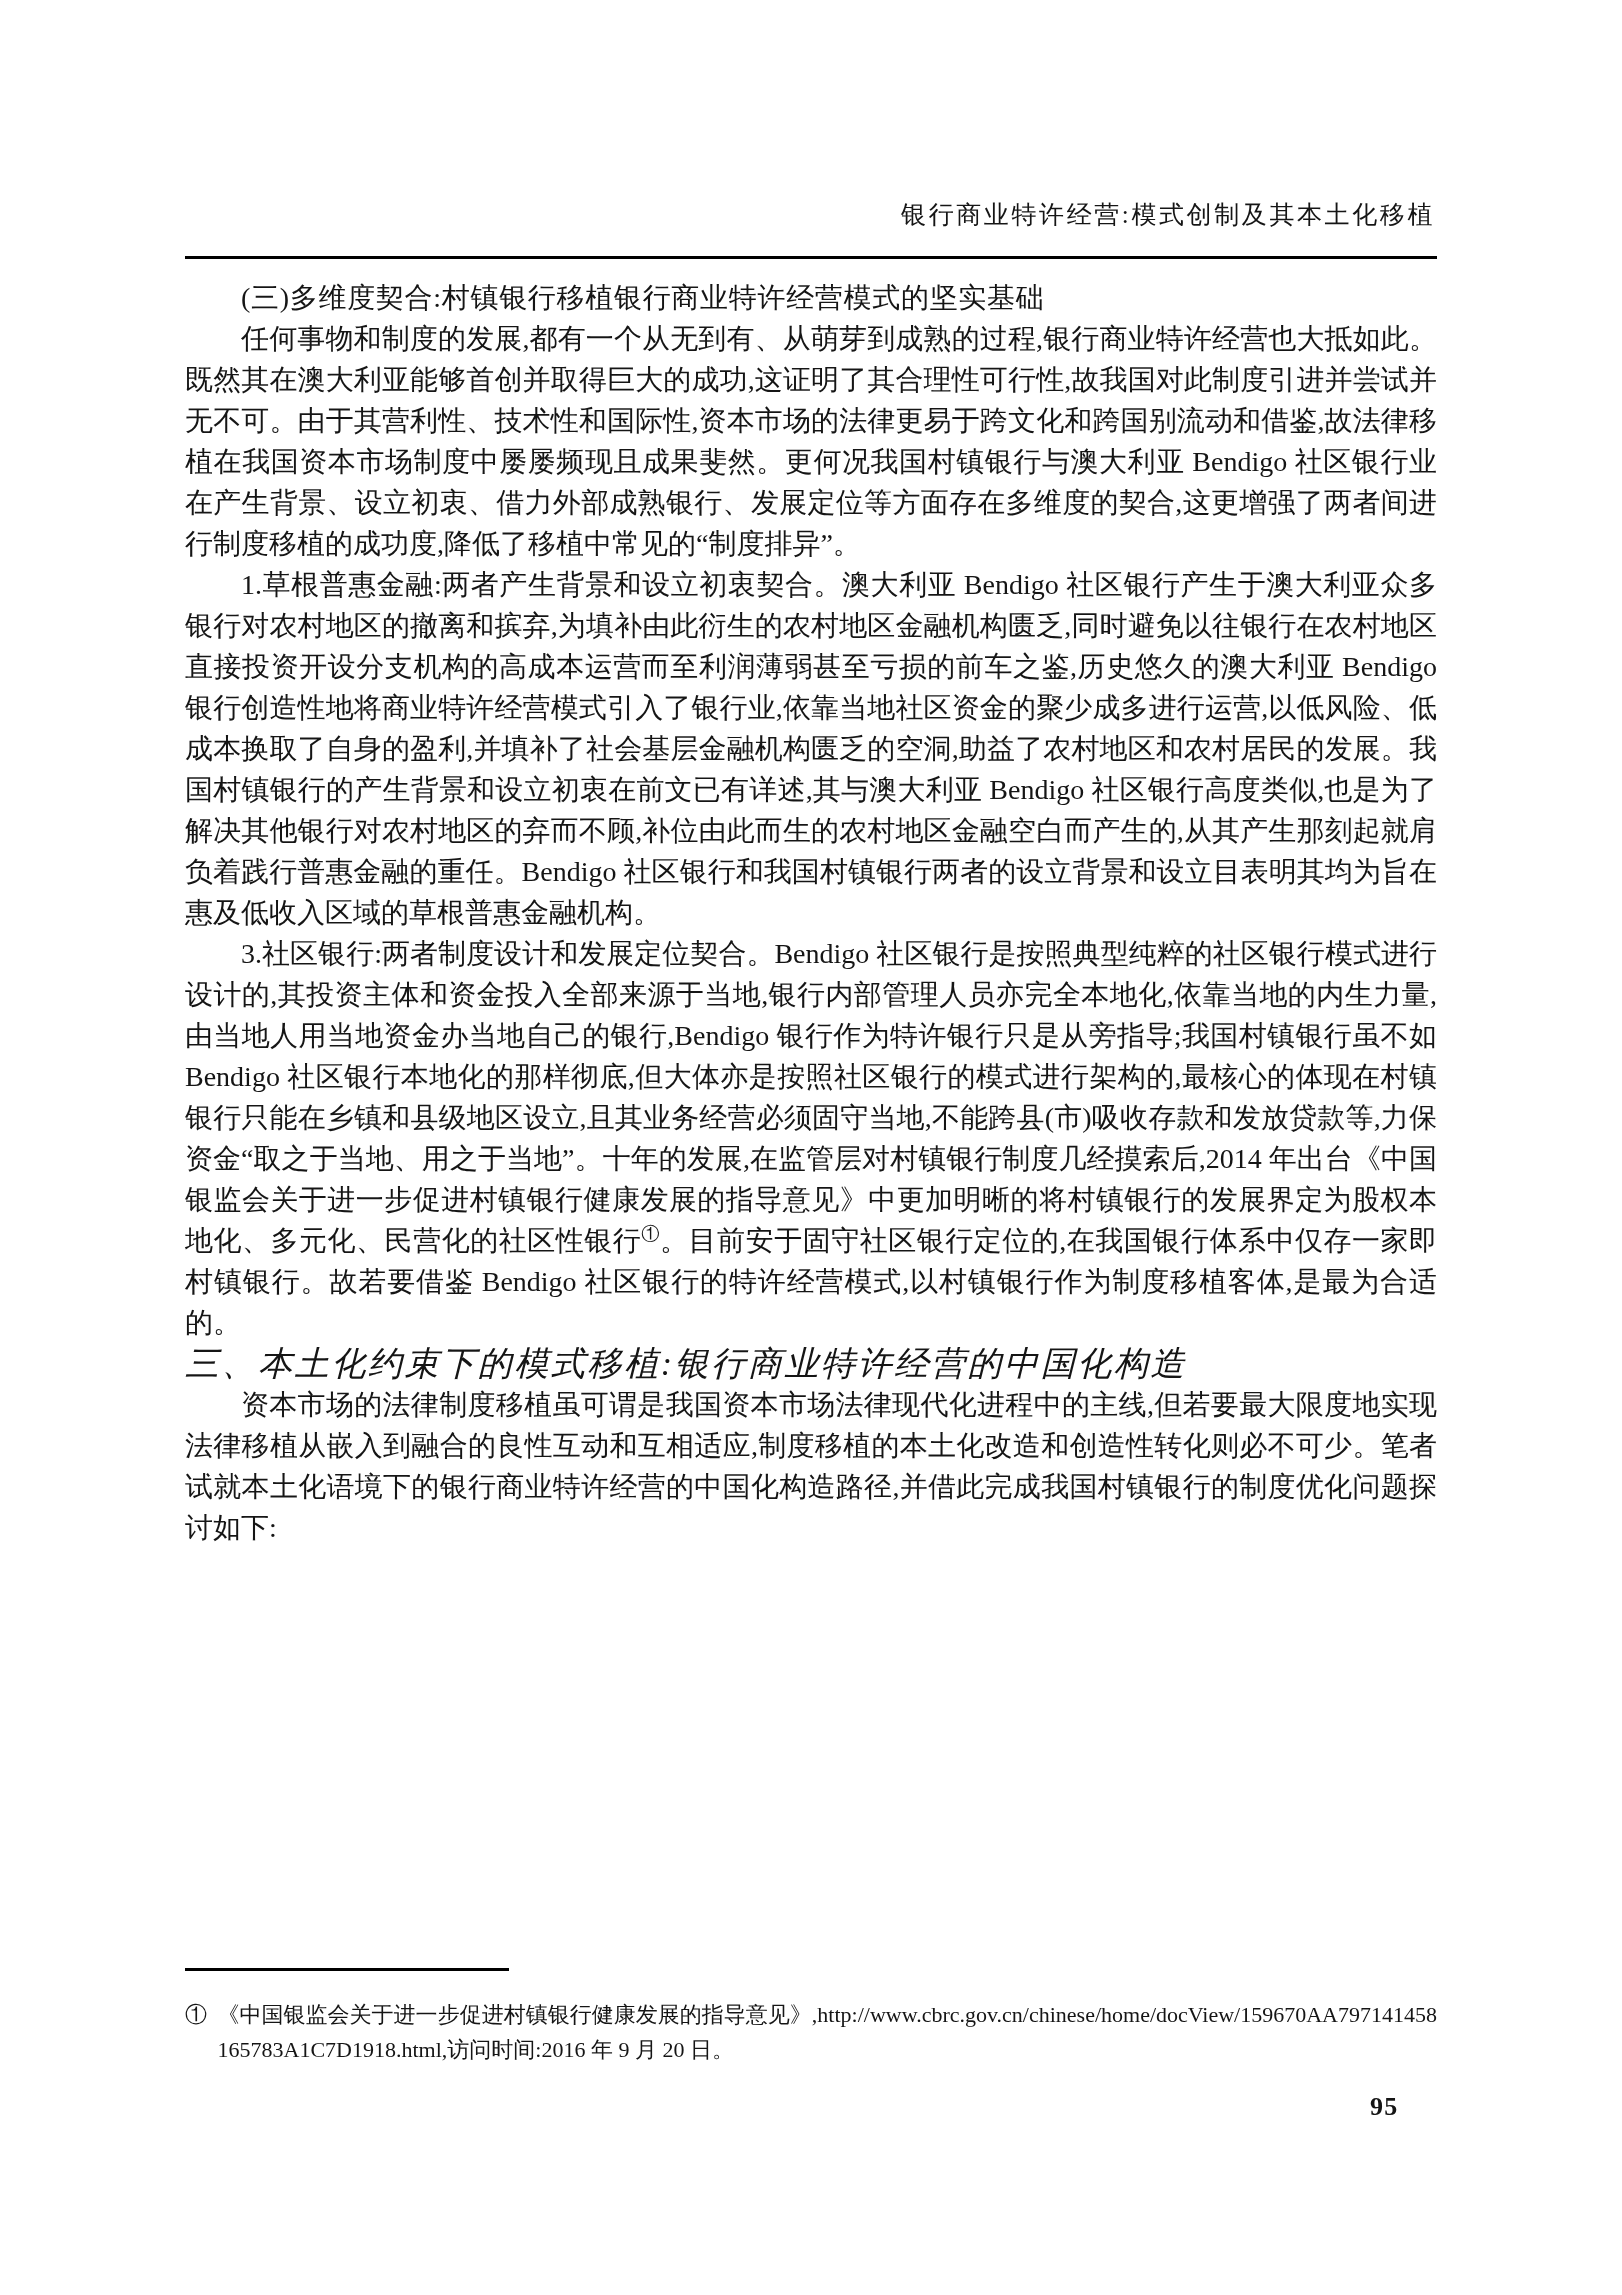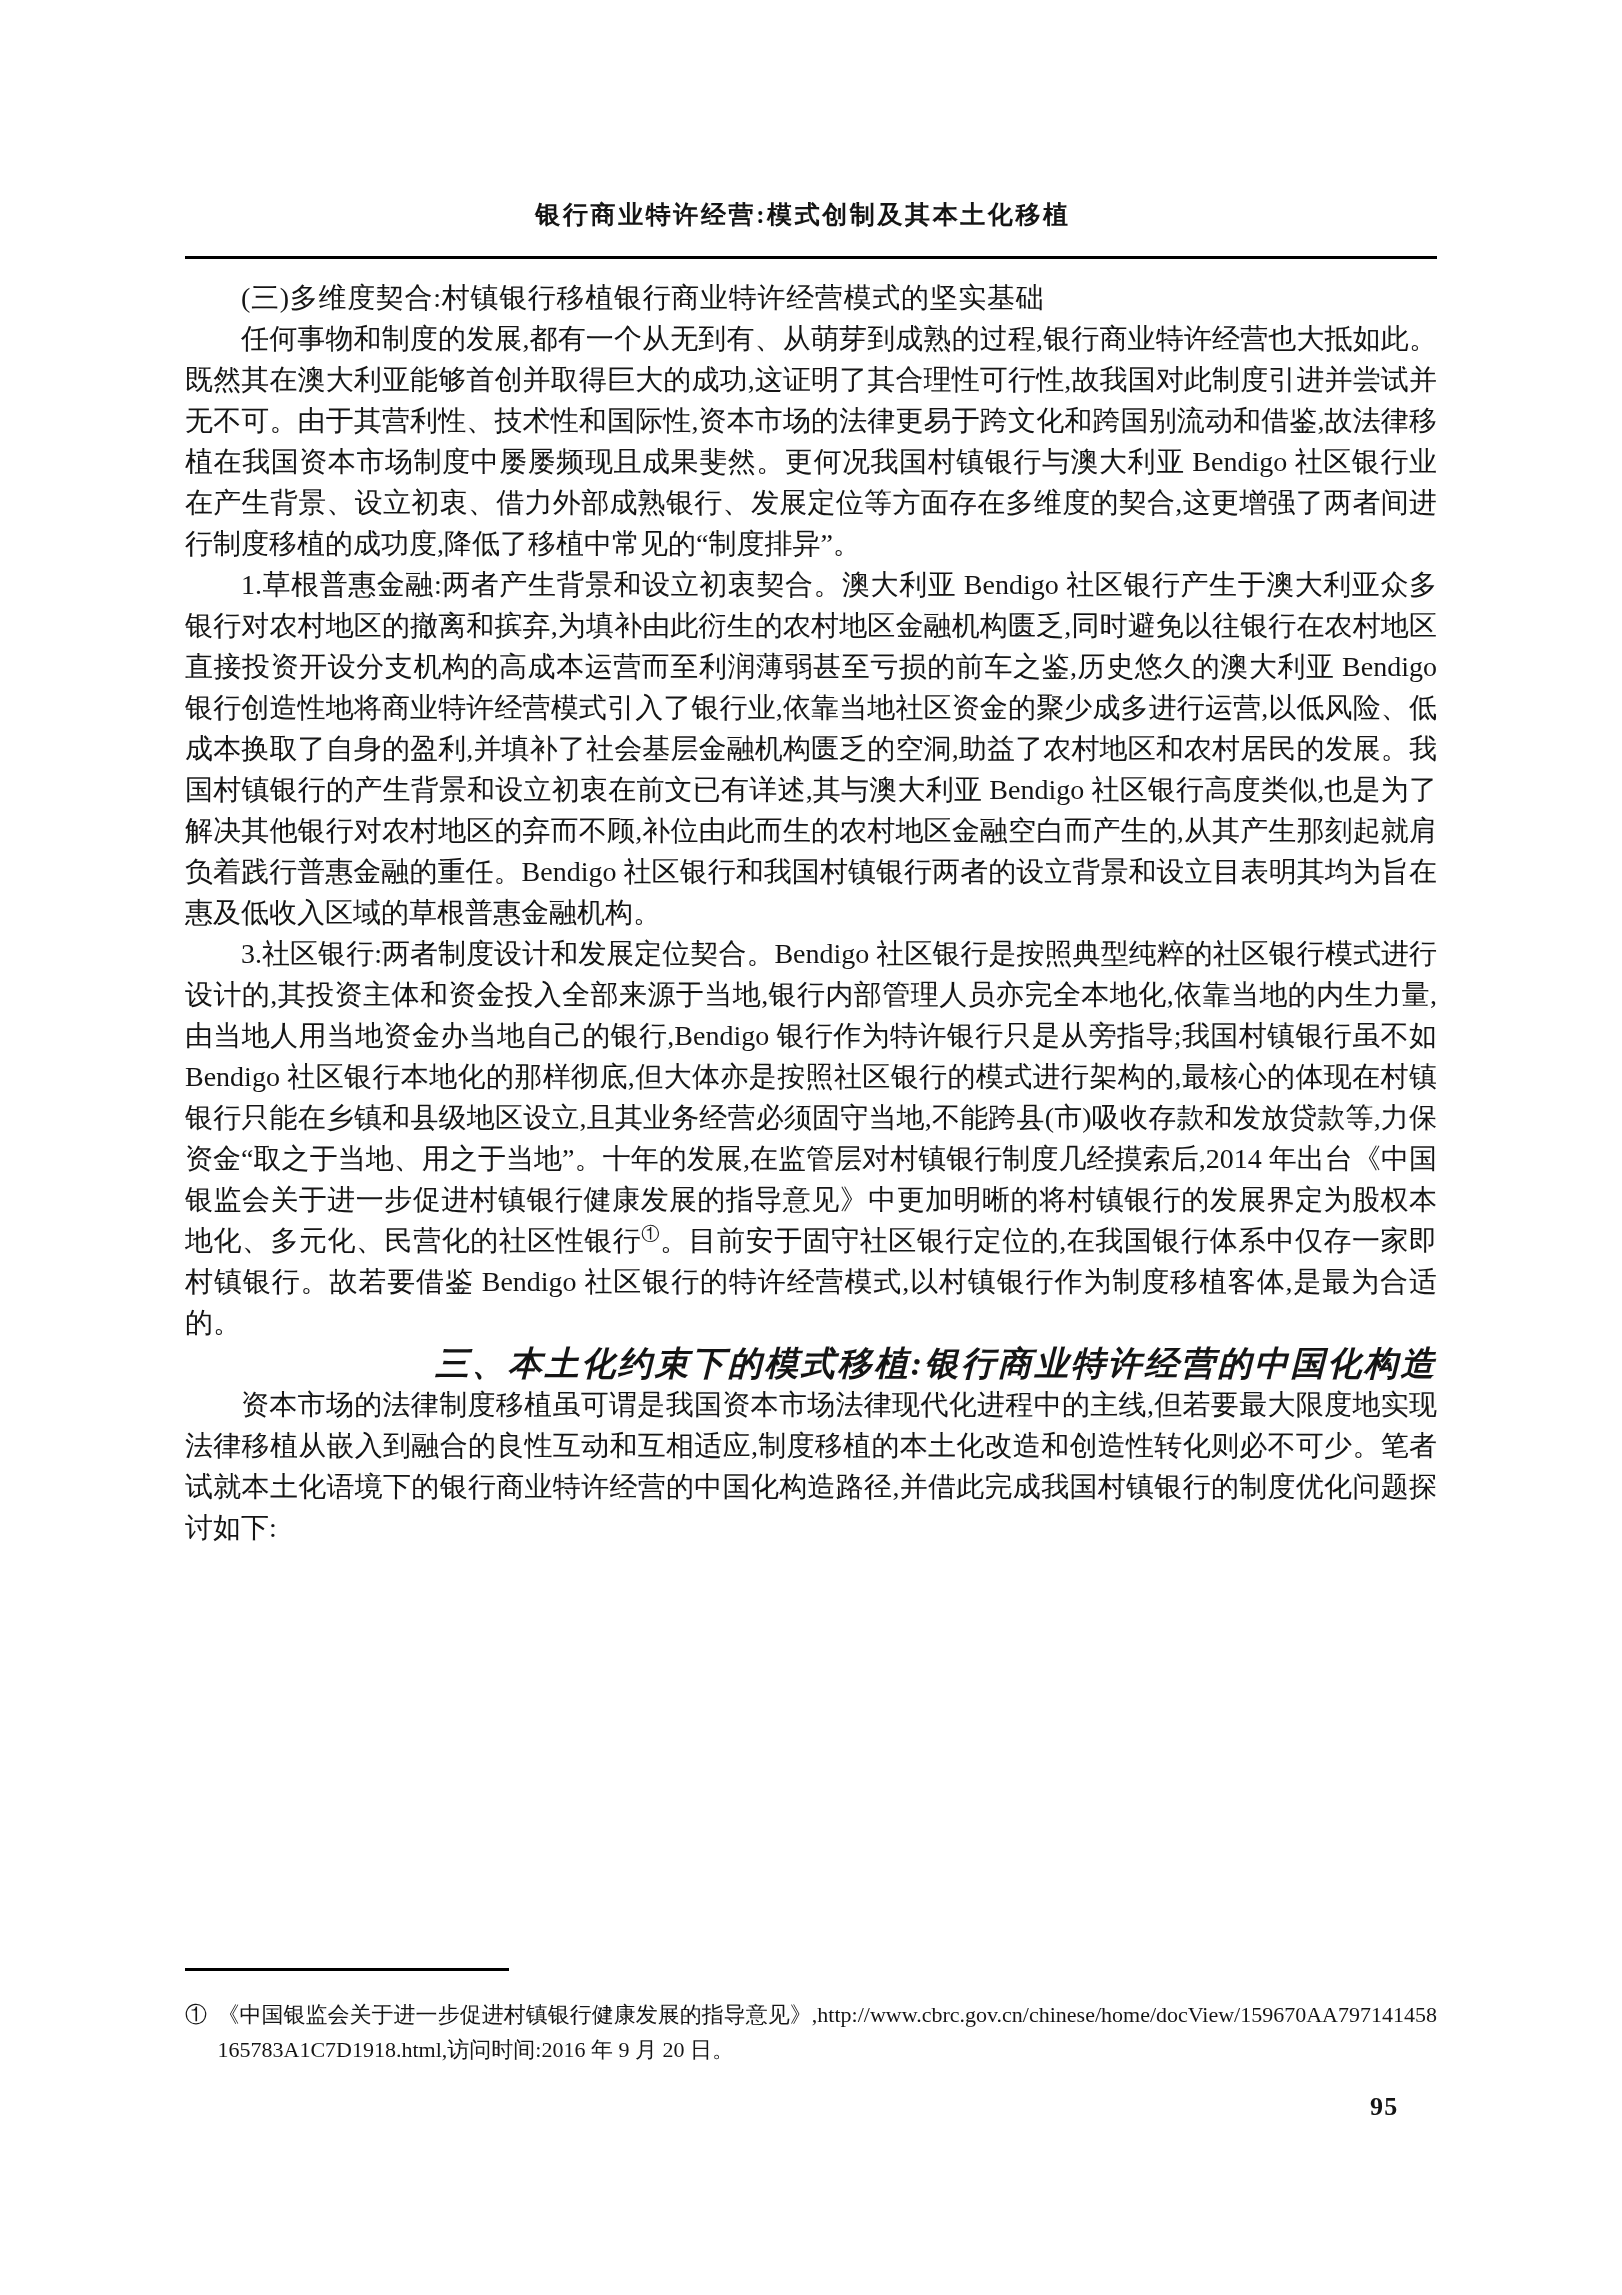--- a/index.html
+++ b/index.html
@@ -9,26 +9,26 @@
     height: 2295px;
     margin: 0 auto;
     background: #ffffff;
     font-family: "Liberation Serif", "DejaVu Serif", serif;
     color: #151515;
     overflow: hidden;
   }
   .running-head {
     position: absolute;
     top: 198px;
-    left: 177px;
+    left: 183px;
     width: 1252px;
-    text-align: center;
+    text-align: right;
     font-size: 25px;
     letter-spacing: 2.6px;
-    font-weight: 700;
+    font-weight: 400;
     white-space: nowrap;
   }
   .header-rule {
     position: absolute;
     top: 256px;
     left: 185px;
     width: 1252px;
     height: 3.3px;
     background: #000;
   }
@@ -43,25 +43,25 @@
     text-justify: inter-ideograph;
   }
   .article p { margin: 0; padding: 0; }
   .indent { text-indent: 56px; }
   .subsection-heading {
     font-weight: 400;
     letter-spacing: 0.7px;
   }
   .section-heading {
     margin: 33px 0 31px 0;
-    text-align: right;
+    text-align: left;
     text-indent: 0;
     font-size: 34px;
     line-height: 41px;
-    font-weight: 700;
+    font-weight: 400;
     font-style: italic;
     letter-spacing: 2.6px;
     white-space: nowrap;
   }
   .fn-ref {
     font-size: 18.3px;
     vertical-align: super;
     line-height: 0;
   }
   .footnote-rule {

